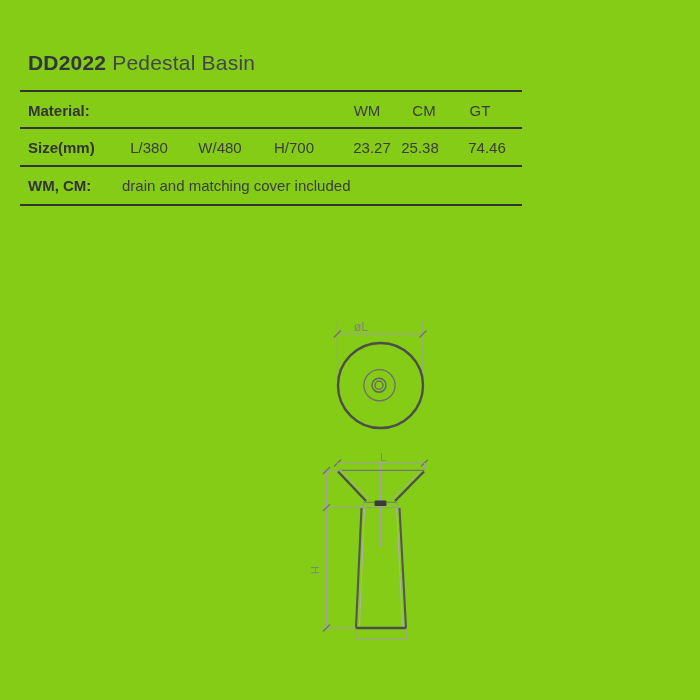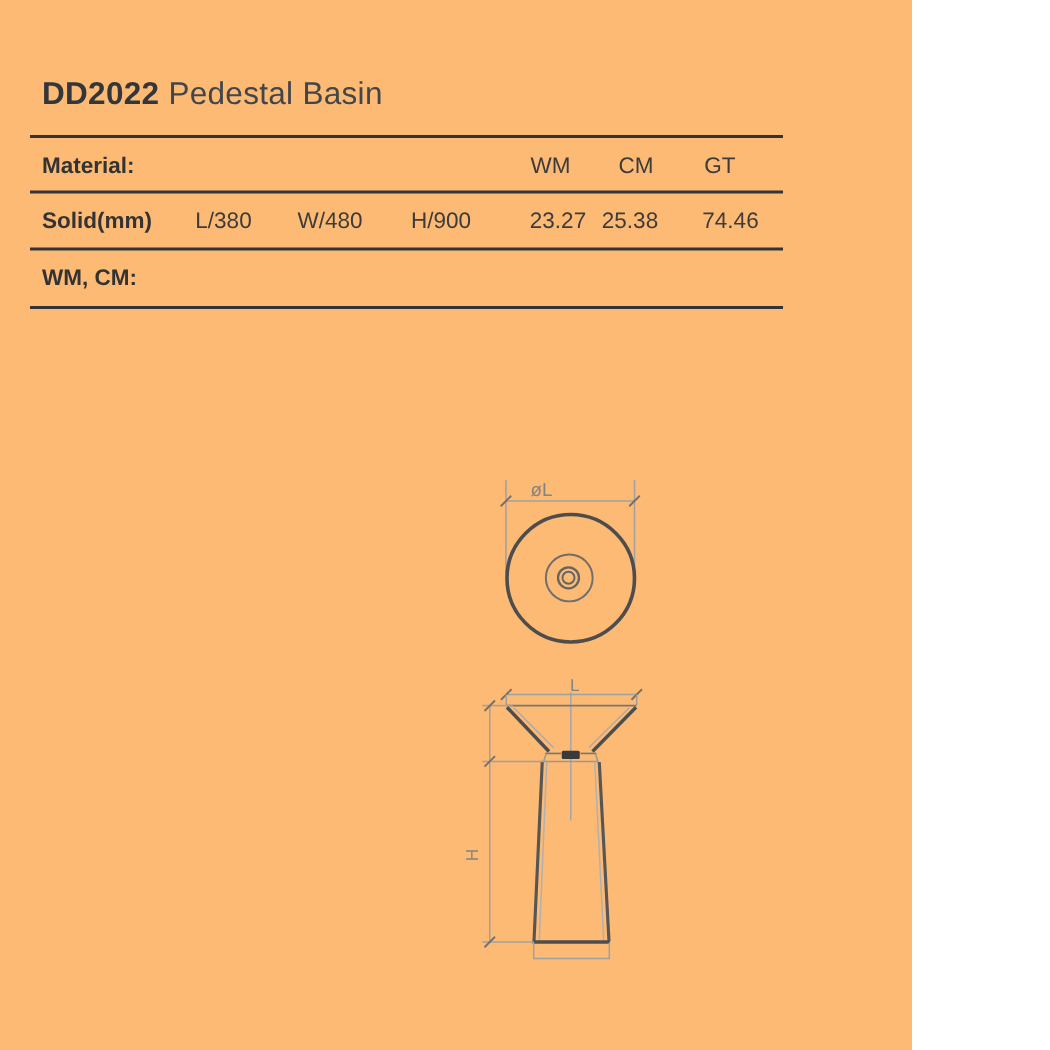--- a/index.html
+++ b/index.html
@@ -1,17 +1,17 @@
 <!DOCTYPE html>
 <html><head>
 <meta charset="utf-8">
 <style>
   html,body{margin:0;padding:0;background:#ffffff;}
   .page{
-    position:relative;width:608px;height:700px;background:#fdba74;overflow:hidden;
+    position:relative;width:700px;height:700px;background:#84cc16;overflow:hidden;
     font-family:"Liberation Sans","DejaVu Sans",sans-serif;
   }
   .title{position:absolute;left:28px;top:51px;font-size:21px;letter-spacing:.2px;color:#42464b;white-space:nowrap;}
   .title b{font-weight:700;color:#33363b;margin-right:6px;}
   .rule{position:absolute;left:20px;width:502px;height:2px;background:#333436;}
   .cell{position:absolute;font-size:15px;color:#3c3c3c;line-height:18px;white-space:nowrap;}
   .cell.bold{font-weight:700;color:#333333;}
   .cell.center{transform:translateX(-50%);}
   svg text{font-family:"Liberation Sans","DejaVu Sans",sans-serif;}
 </style>
@@ -27,29 +27,30 @@
   <div class="rule" style="top:90px"></div>
   <div class="rule" style="top:127px"></div>
   <div class="rule" style="top:165px"></div>
   <div class="rule" style="top:204px"></div>
 
   <span class="cell bold" style="left:28px;top:102px">Material:</span>
   <span class="cell center" style="left:367px;top:102px">WM</span>
   <span class="cell center" style="left:424px;top:102px">CM</span>
   <span class="cell center" style="left:480px;top:102px">GT</span>
 
-  <span class="cell bold" style="left:28px;top:139px">Solid(mm)</span>
+  <span class="cell bold" style="left:28px;top:139px">Size(mm)</span>
   <span class="cell center" style="left:149px;top:139px">L/380</span>
   <span class="cell center" style="left:220px;top:139px">W/480</span>
-  <span class="cell center" style="left:294px;top:139px">H/900</span>
+  <span class="cell center" style="left:294px;top:139px">H/700</span>
   <span class="cell center" style="left:372px;top:139px">23.27</span>
   <span class="cell center" style="left:420px;top:139px">25.38</span>
   <span class="cell center" style="left:487px;top:139px">74.46</span>
 
   <span class="cell bold" style="left:28px;top:177px">WM, CM:</span>
+  <span class="cell" style="left:122px;top:177px">drain and matching cover included</span>
 
   <svg width="700" height="700" viewBox="0 0 700 700" style="position:absolute;left:0;top:0">
 
     <g>
 
       <line x1="337.3" y1="320" x2="337.3" y2="382" stroke="#a0a0a0" stroke-width="1"></line>
       <line x1="423" y1="320" x2="423" y2="382" stroke="#a0a0a0" stroke-width="1"></line>
 
       <line x1="337.3" y1="334" x2="423" y2="334" stroke="#a0a0a0" stroke-width="1"></line>
       <line x1="333.8" y1="337.5" x2="340.8" y2="330.5" stroke="#6f6f6f" stroke-width="1.2"></line>

